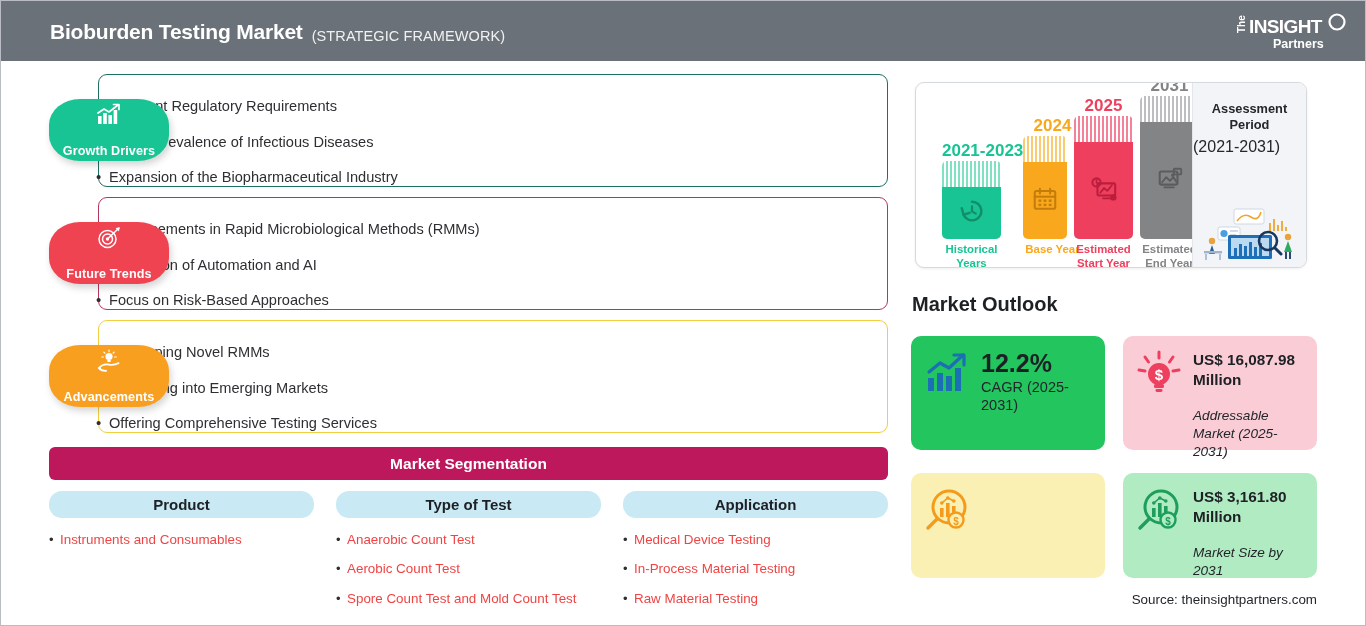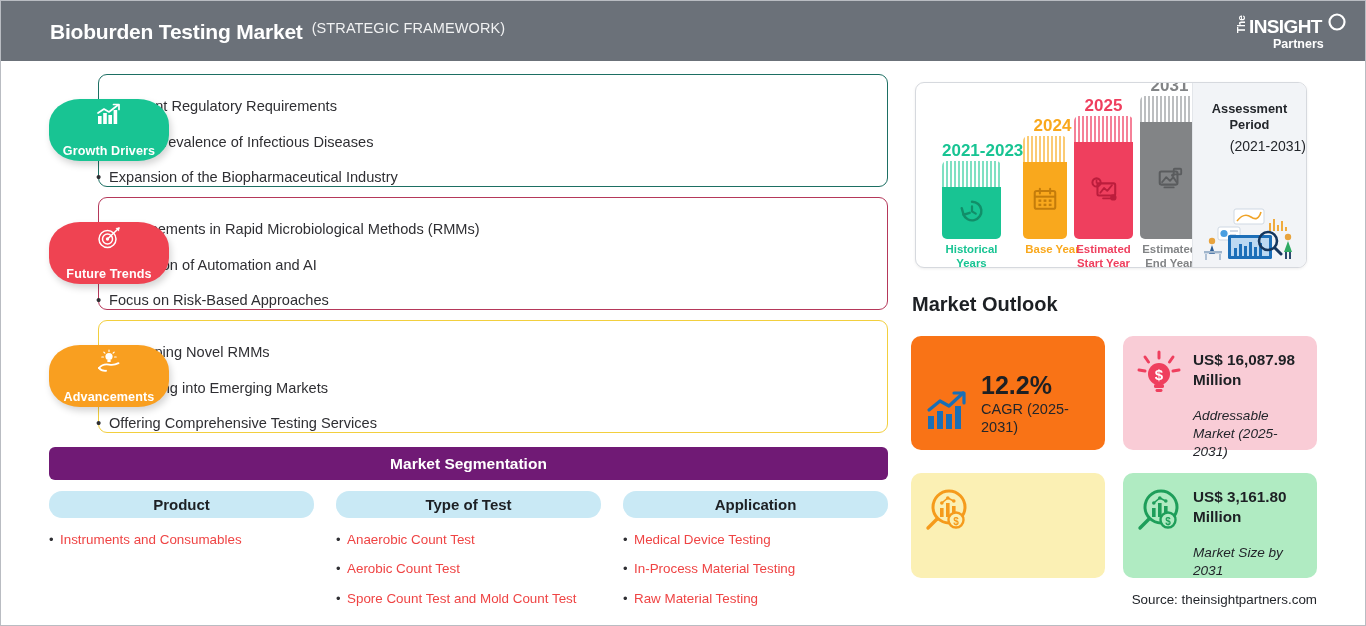--- a/index.html
+++ b/index.html
@@ -19,21 +19,21 @@
 
   
   .header {
     position: absolute; left: 0; top: 0;
     width: 1366px; height: 60px;
     background: #6b7179;
     display: flex; align-items: center;
   }
   .header-title-wrap {
     position: absolute; left: 49px; top: 19px;
-    display: flex; align-items: flex-start; gap: 9px;
+    display: flex; align-items: flex-end; gap: 9px;
   }
   .header-title {
     color: #ffffff; font-size: 21px; font-weight: bold;
     letter-spacing: -0.2px;
   }
   .header-sub {
     color: #f0f1f2; font-size: 14.5px; font-weight: normal;
     letter-spacing: 0.1px;
   }
   .logo {
@@ -87,21 +87,21 @@
   }
   .badge-icon { width: 26px; height: 24px; display: block; }
   .badge-growth  { top: 98px;  background: #18c493; }
   .badge-trends  { top: 221px; background: #ef4352; }
   .badge-opps    { top: 344px; background: #f99f20; }
 
   
   .seg-header {
     position: absolute; left: 48px; top: 446px;
     width: 839px; height: 33px;
-    background: #701a75; border-radius: 6px;
+    background: #be185d; border-radius: 6px;
     color: #ffffff; font-size: 15.5px; font-weight: bold;
     display: flex; align-items: center; justify-content: center;
   }
   .seg-col { position: absolute; top: 490px; }
   .seg-pill {
     height: 27px; border-radius: 13px;
     background: #c9e9f5;
     display: flex; align-items: center; justify-content: center;
     color: #1d2024; font-size: 15px; font-weight: bold;
   }
@@ -159,35 +159,35 @@
     position: absolute; right: 0; top: 0;
     width: 114px; height: 186px;
     background: #f2f4f7;
     border-left: 1px solid #e3e6ea;
   }
   .assess-title {
     text-align: center; font-size: 12.8px; font-weight: bold;
     color: #23262b; line-height: 16px; padding-top: 18px;
   }
   .assess-sub {
-    text-align: right; font-size: 14px; color: #23262b;
+    text-align: left; font-size: 16px; color: #23262b;
     padding-top: 5px;
   }
 
   
   .mo-title {
     position: absolute; left: 911px; top: 292px;
     font-size: 20px; font-weight: bold; color: #1d2024;
   }
   .mo-card {
     position: absolute; border-radius: 10px;
     display: flex; align-items: flex-start; gap: 10px;
     padding: 14px 12px;
   }
-  .mo-blue   { left: 910px;  top: 335px; width: 194px; height: 114px; background: #f97316; align-items: flex-end; }
+  .mo-blue   { left: 910px;  top: 335px; width: 194px; height: 114px; background: #22c55e; align-items: flex-start; }
   .mo-pink   { left: 1122px; top: 335px; width: 194px; height: 114px; background: #f9ccd6; }
   .mo-yellow { left: 910px;  top: 472px; width: 194px; height: 105px; background: #fbf0b4; }
   .mo-green  { left: 1122px; top: 472px; width: 194px; height: 105px; background: #b0ebc2; }
   .mo-icon { flex: 0 0 auto; width: 48px; height: 48px; }
   .mo-text { padding-top: 0px; }
   .mo-big {
     font-size: 25px; font-weight: bold; color: #1d2024;
     line-height: 1.05; white-space: nowrap;
   }
   .mo-small { font-size: 14.5px; color: #23262b; line-height: 1.2; margin-top: 3px; }

